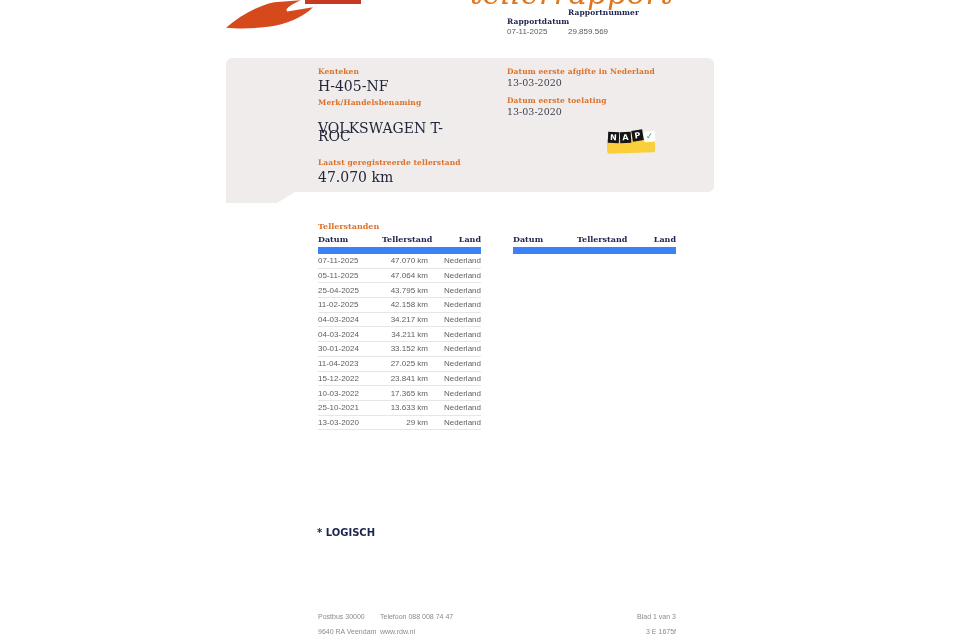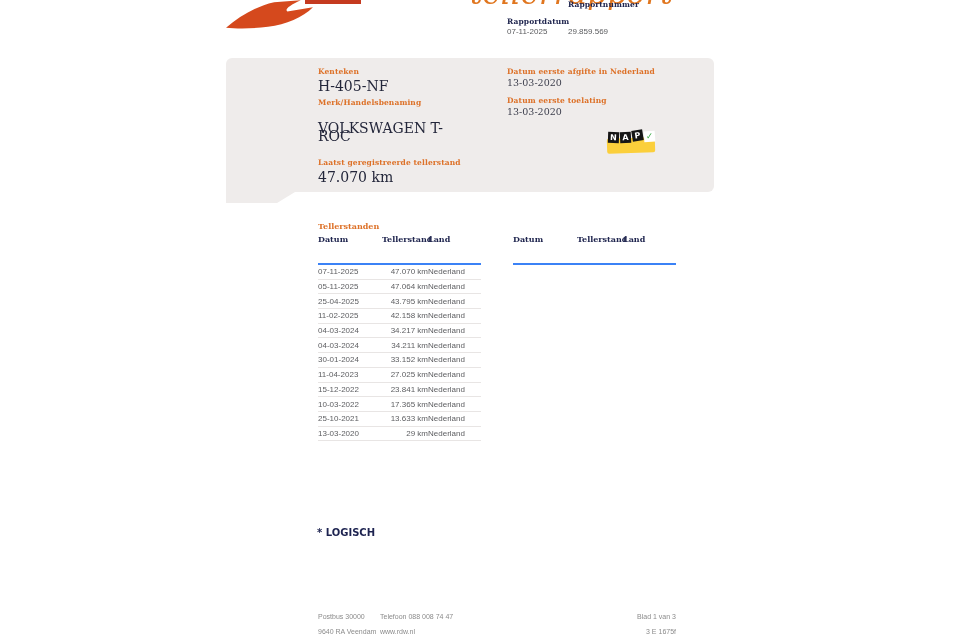--- a/index.html
+++ b/index.html
@@ -31,25 +31,25 @@
   .tile{position:absolute;top:2px;width:11px;height:11px;background:#151515;color:#fff;
         font:bold 8px "DejaVu Sans",sans-serif;text-align:center;line-height:11px;}
   .tile.t1{left:3px;transform:rotate(2deg);}
   .tile.t2{left:15px;transform:rotate(-3deg);}
   .tile.t3{left:27px;top:0;transform:rotate(-9deg);}
   .tile.t4{left:39px;top:1px;background:#ffffff;color:#3fae49;transform:rotate(-4deg);font-size:9px;}
 
   
   .section-title{font:bold 8px "DejaVu Serif",serif;color:#dd7128;}
   .ttable{position:absolute;width:163px;}
-  .thead{display:flex;border-bottom:2px solid #3b82f6;padding-bottom:19px;
+  .thead{display:flex;border-bottom:7px solid #3b82f6;padding-bottom:3px;
          font:bold 8px "DejaVu Serif",serif;color:#20264f;}
   .c1{width:64px;text-align:left;}
   .c2{width:46px;text-align:right;}
-  .c3{flex:1;}
+  .c3{flex:1;text-align:right;}
   .trow{display:flex;height:13.7px;align-items:center;border-bottom:1px solid #e8e5e4;
         font:8px "Liberation Sans",sans-serif;color:#5d5e61;}
 
   
   .fn-title{font:bold 10px "DejaVu Sans",sans-serif;color:#1d2350;}
   .fn-body{font:7.8px "Liberation Sans",sans-serif;color:#bd7a55;line-height:15px;width:400px;}
 
   
   .foot{font:7px "Liberation Sans",sans-serif;color:#8b8b8b;}
   .foot-right{text-align:right;}
@@ -62,21 +62,21 @@
   <svg class="logo-svg" viewBox="0 0 88 30">
     <path fill="#d5491d" d="M1,27 C14,16 30,6 48,2 L74,0 C63,5 58,9 61,11 L86,7 C76,17 60,24 42,26 C28,28 12,28 1,27 Z"></path>
   </svg>
   <div class="red-bar"></div>
   <div class="script-clip">
     <span class="script-text">tellerrapport</span>
   </div>
 
   <div class="abs meta-label" style="left:507px;top:17px;">Rapportdatum</div>
   <div class="abs meta-value" style="left:507px;top:27px;">07-11-2025</div>
-  <div class="abs meta-label" style="left:568px;top:0;">Rapportnummer</div>
+  <div class="abs meta-label" style="left:568px;top:8px;">Rapportnummer</div>
   <div class="abs meta-value" style="left:568px;top:27px;">29.859.569</div>
 
   <div class="card">
     <div class="abs lbl" style="left:92px;top:9px;">Kenteken</div>
     <div class="abs val-big" style="left:92px;top:18px;">H-405-NF</div>
     <div class="abs lbl" style="left:92px;top:40px;">Merk/Handelsbenaming</div>
     <div class="abs val-big" style="left:92px;top:48px;margin-top:12px;">VOLKSWAGEN T-</div>
     <div class="abs val-big" style="left:92px;top:68px;">ROC</div>
     <div class="abs lbl" style="left:92px;top:100px;">Laatst geregistreerde tellerstand</div>
     <div class="abs val-big" style="left:92px;top:109px;">47.070 km</div>

